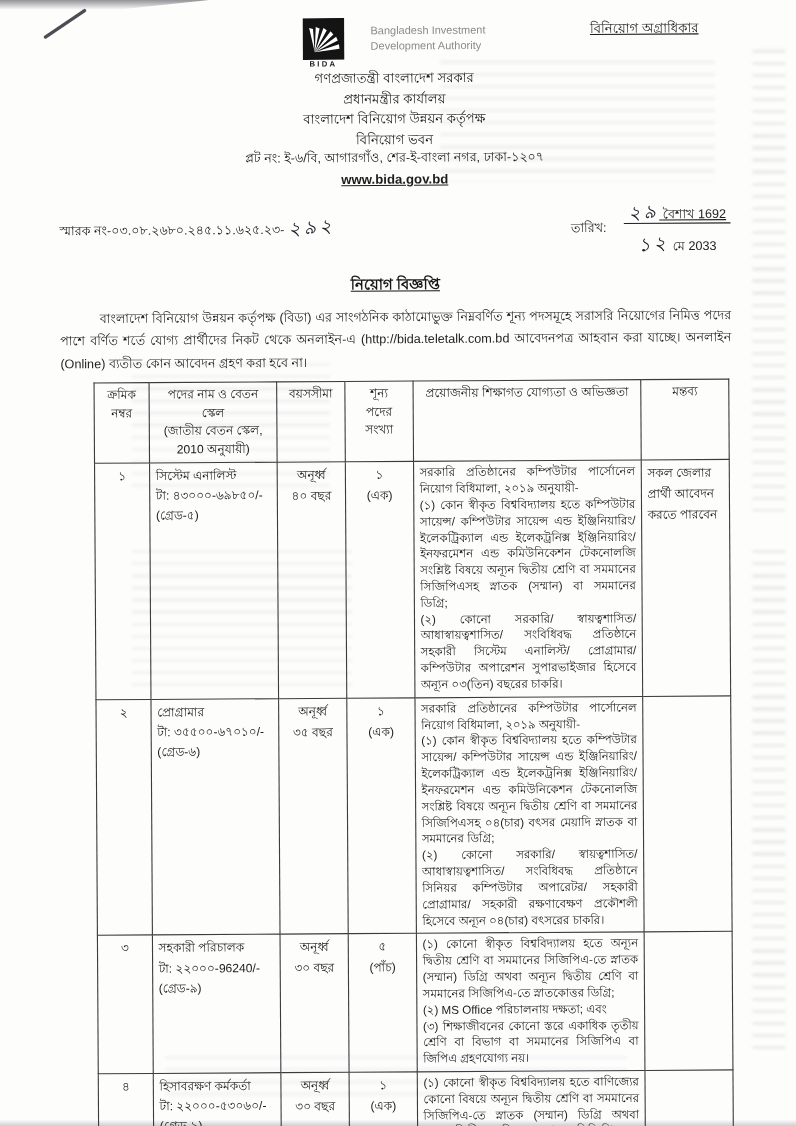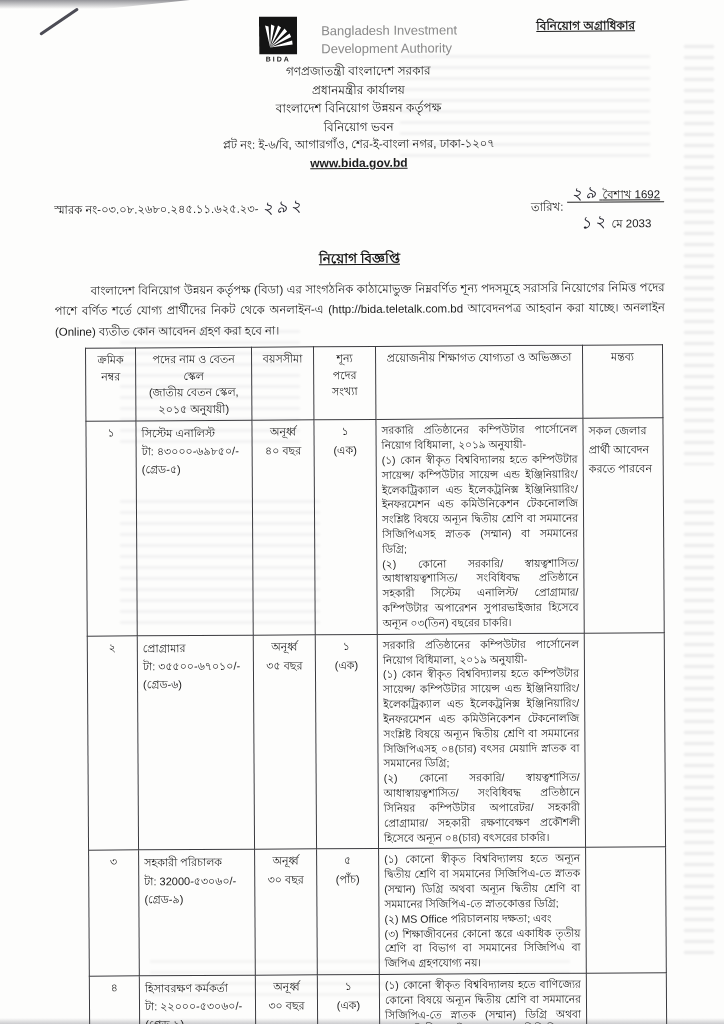--- a/index.html
+++ b/index.html
@@ -24,33 +24,33 @@
   .g2{right:10px;top:500px;width:30px;height:460px;}
   .g3{left:400px;top:55px;width:250px;height:110px;opacity:.07;}
   .g4{left:120px;top:330px;width:180px;height:120px;opacity:.06;}
   .g5{left:120px;top:500px;width:200px;height:130px;opacity:.06;}
   .g6{left:150px;top:960px;width:420px;height:40px;opacity:.05;}
   .edge-bottom{position:absolute;left:0;bottom:0;width:724px;height:6px;
     background:linear-gradient(to top,#9a9aa0,rgba(154,154,160,0));opacity:.5;}
   
   .content{position:absolute;inset:0;padding:12px 58px 0 56px;transform:rotate(-0.35deg);}
   .corner-label{position:absolute;top:18px;right:86px;font-size:12px;
-    text-decoration:underline;color:#1e1e1e;font-weight:bold;}
+    text-decoration:underline;color:#1e1e1e;}
   .logo-row{display:flex;justify-content:center;align-items:flex-start;gap:7px;margin-top:4px;}
   .logo-box{display:flex;flex-direction:column;align-items:center;}
-  .logo-en{font-size:13px;color:#8a8a8a;line-height:1.35;padding-top:6px;margin-left:17px;}
+  .logo-en{font-size:10px;color:#8a8a8a;line-height:1.35;padding-top:6px;margin-left:17px;}
   .bida-text{font-size:7px;font-weight:bold;letter-spacing:2px;color:#222;margin-top:1px;}
   .hdr{ text-align:center;font-size:12px;line-height:1.55;color:#1d1d1d;}
   .hdr .addr{font-size:11.5px;}
   .hdr .site{font-weight:bold;text-decoration:underline;font-size:12px;}
   .memo-row{display:flex;justify-content:space-between;align-items:flex-start;margin-top:8px;}
   .memo{font-size:11.5px;padding-top:12px;}
   .hw{font-family:"DejaVu Serif",serif;font-style:italic;font-size:17px;
     letter-spacing:3px;color:#23232e;display:inline-block;transform:rotate(-4deg);}
-  .date-wrap{display:flex;align-items:center;gap:4px;font-size:11.5px;}
+  .date-wrap{display:flex;align-items:center;gap:16px;font-size:11.5px;}
   .date-frac{display:inline-block;text-align:center;}
   .frac-top{border-bottom:1.4px solid #222;padding:0 4px 1px 4px;text-decoration:underline;}
   .frac-bot{padding-top:1px;}
   .doc-title{text-align:center;font-weight:bold;font-size:13.5px;
     text-decoration:underline;margin:10px 0 8px 0;color:#161616;}
   .intro{font-size:11.5px;line-height:1.78;text-align:justify;text-indent:36px;color:#1d1d1d;}
   
   table.jobs{border-collapse:collapse;table-layout:fixed;width:577px;margin:6px 0 0 30px;
     font-size:11px;color:#1c1c1c;}
   table.jobs td,table.jobs th{border:1px solid #3c3c40;vertical-align:top;
@@ -140,21 +140,21 @@
           <col style="width:207px">
           <col style="width:80px">
       </colgroup>
       <tbody>
           <tr class="hrow">
         <th class="h c pre">ক্রমিক
 নম্বর</th>
         <th class="h c pre">পদের নাম ও বেতন
 স্কেল
 (জাতীয় বেতন স্কেল,
-২০১৫ অনুযায়ী)</th>
+2010 অনুযায়ী)</th>
         <th class="h c pre">বয়সসীমা</th>
         <th class="h c pre">শূন্য
 পদের
 সংখ্যা</th>
         <th class="h c pre">প্রয়োজনীয় শিক্ষাগত যোগ্যতা ও অভিজ্ঞতা</th>
         <th class="h c pre">মন্তব্য</th>
       </tr>
       <tr class="r1">
         <td class="c">১</td>
         <td class="post pre">সিস্টেম এনালিস্ট
@@ -181,21 +181,21 @@
         <td class="c pre">১
 (এক)</td>
         <td class="qual pre just">সরকারি প্রতিষ্ঠানের কম্পিউটার পার্সোনেল নিয়োগ বিধিমালা, ২০১৯ অনুযায়ী-
 (১) কোন স্বীকৃত বিশ্ববিদ্যালয় হতে কম্পিউটার সায়েন্স/ কম্পিউটার সায়েন্স এন্ড ইঞ্জিনিয়ারিং/ ইলেকট্রিক্যাল এন্ড ইলেকট্রনিক্স ইঞ্জিনিয়ারিং/ ইনফরমেশন এন্ড কমিউনিকেশন টেকনোলজি সংশ্লিষ্ট বিষয়ে অন্যূন দ্বিতীয় শ্রেণি বা সমমানের সিজিপিএসহ ০৪(চার) বৎসর মেয়াদি স্নাতক বা সমমানের ডিগ্রি;
 (২) কোনো সরকারি/ স্বায়ত্বশাসিত/ আধাস্বায়ত্বশাসিত/ সংবিধিবদ্ধ প্রতিষ্ঠানে সিনিয়র কম্পিউটার অপারেটর/ সহকারী প্রোগ্রামার/ সহকারী রক্ষণাবেক্ষণ প্রকৌশলী হিসেবে অন্যূন ০৪(চার) বৎসরের চাকরি।</td>
         <td class="remarks pre just"></td>
       </tr>
       <tr class="r3">
         <td class="c">৩</td>
         <td class="post pre">সহকারী পরিচালক
-টা: 32000-৫৩০৬০/-
+টা: ২২০০০-96240/-
 (গ্রেড-৯)</td>
         <td class="c pre">অনূর্ধ্ব
 ৩০ বছর</td>
         <td class="c pre">৫
 (পাঁচ)</td>
         <td class="qual pre just">(১) কোনো স্বীকৃত বিশ্ববিদ্যালয় হতে অন্যূন দ্বিতীয় শ্রেণি বা সমমানের সিজিপিএ-তে স্নাতক (সম্মান) ডিগ্রি অথবা অন্যূন দ্বিতীয় শ্রেণি বা সমমানের সিজিপিএ-তে স্নাতকোত্তর ডিগ্রি;
 (২) MS Office পরিচালনায় দক্ষতা; এবং
 (৩) শিক্ষাজীবনের কোনো স্তরে একাধিক তৃতীয় শ্রেণি বা বিভাগ বা সমমানের সিজিপিএ বা জিপিএ গ্রহণযোগ্য নয়।</td>
         <td class="remarks pre just"></td>
       </tr>

